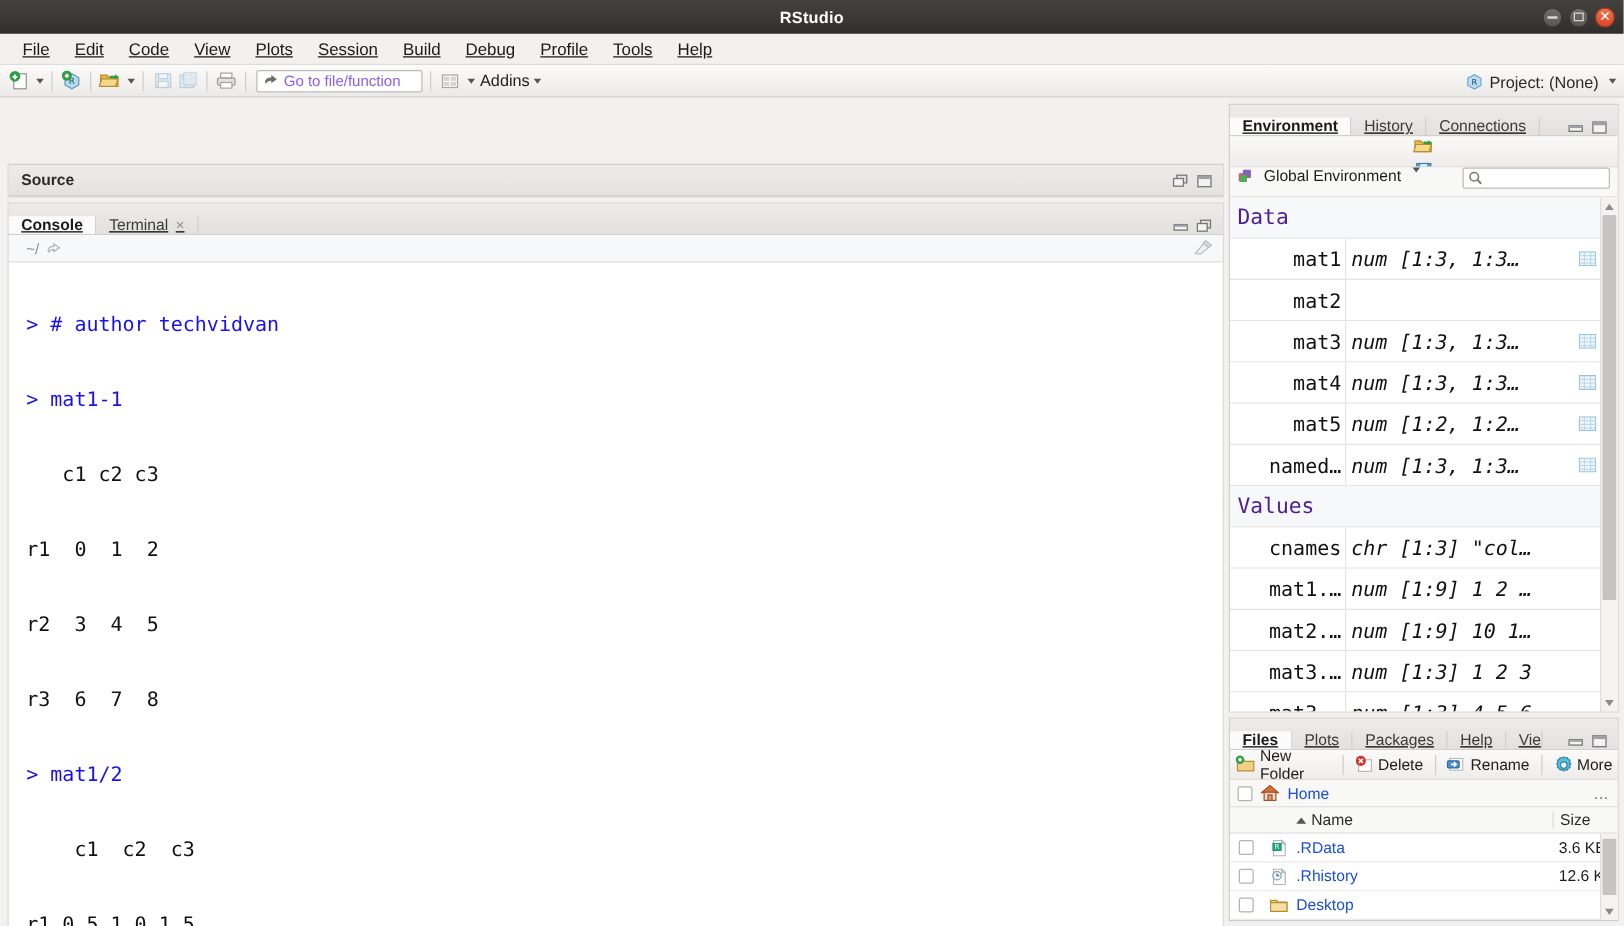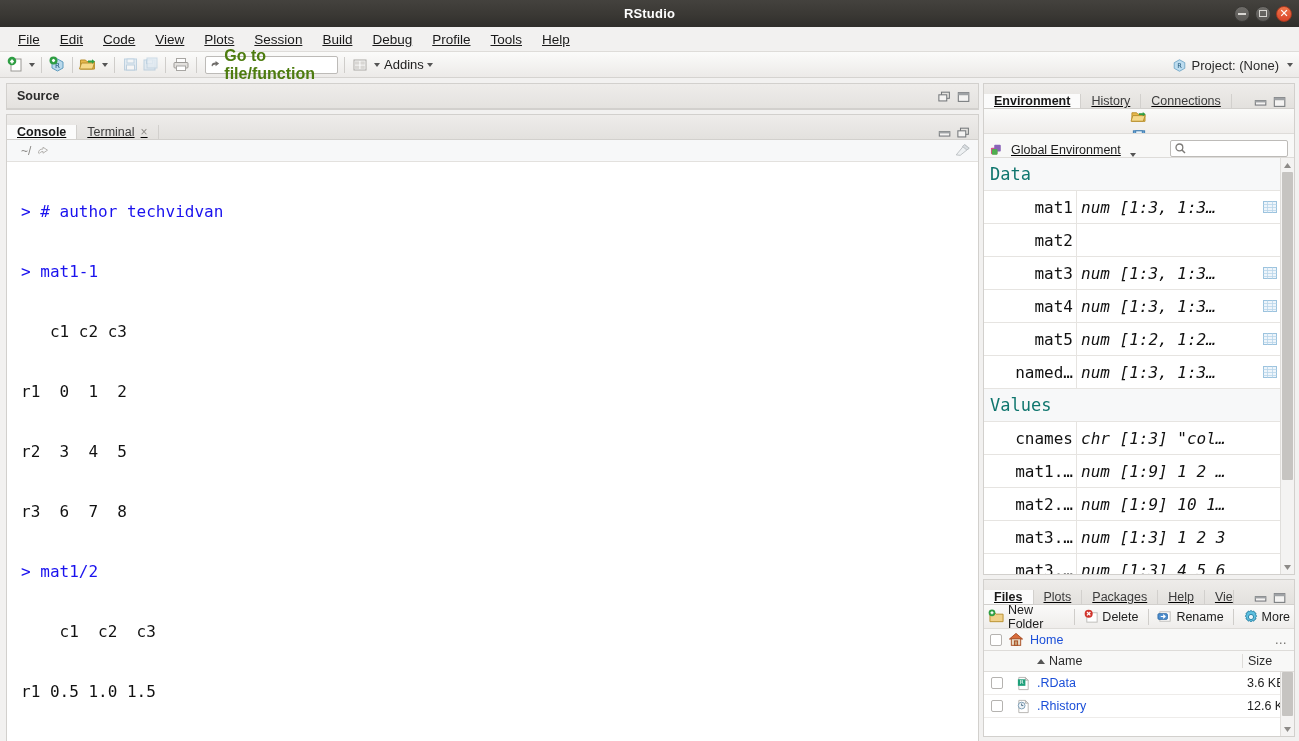--- a/index.html
+++ b/index.html
@@ -64,34 +64,34 @@
   .tb-group { display: flex; align-items: center; gap: 2px; }
   .tb-sep { width: 1px; height: 16px; background: #cfcdca; margin: 0 6px; }
   .caret { width:0;height:0;border-left:3.5px solid transparent;border-right:3.5px solid transparent;border-top:4px solid #555; margin-left:3px;}
   .caret.light { border-top-color:#777; }
   .icon-sq { width: 18px; height: 18px; display:flex;align-items:center;justify-content:center; }
   .gofile {
     margin-left: 2px; width: 133px; height: 18px;
     background: #fff; border: 1px solid #bdbbb8; border-radius: 2px;
     display: flex; align-items: center; padding: 0 4px; gap: 4px;
   }
-  .gofile span { color: #4d7c0f; font-size: 16px; font-weight: bold; }
+  .gofile span { color: #8b5cf6; font-size: 12px; }
   .addins-label { font-size: 13px; color: #1d1d1d; margin-left: 4px; }
   .project-box {
     position: absolute; right: 6px; top: 0; height: 26px;
     display: flex; align-items: center; gap: 5px;
   }
   .project-box .lbl { font-size: 13px; color: #2a2a2a; }
 
   
   .main {
     position: absolute; top: 79px; left: 0; right: 0; bottom: 0;
     display: flex;
   }
-  .left-col  { width: 983px; display: flex; flex-direction: column; padding: 4px 4px 4px 6px; gap: 4px;}
+  .left-col  { width: 983px; display: flex; flex-direction: column; padding: 4px 4px 4px 6px; gap: 4px; margin-top: 48px;}
   .right-col { width: 316px; display: flex; flex-direction: column; padding: 4px 4px 4px 0px; gap: 4px;}
 
   
   .panel { border: 1px solid #d2d0cd; background: #fff; display: flex; flex-direction: column; }
   .panel-header {
     height: 25px; background: linear-gradient(to bottom,#eeecea,#e4e2df);
     border-bottom: 1px solid #d2d0cd; display: flex; align-items: center;
     padding-left: 10px; position: relative; flex-shrink: 0;
   }
   .panel-header .ptitle { font-size: 12.5px; font-weight: bold; color: #2b2b2b; }
@@ -138,33 +138,33 @@
   
   .env-toolbar {
     height: 25px; background: linear-gradient(to bottom,#fafaf9,#efedeb);
     border-bottom: 1px solid #dedcd9;
     display: flex; align-items: center; padding: 0 5px; gap: 3px; flex-shrink: 0;
     font-size: 12.5px; color: #1d1d1d; overflow: hidden; flex-direction: column;
   }
   .env-toolbar .lbl { white-space: nowrap; }
   .env-global {
     height: 24px; background: #f8f8f7; border-bottom: 1px solid #dedcd9;
-    display: flex; align-items: flex-end; padding: 0 6px; gap: 6px; flex-shrink: 0; text-decoration: underline;
+    display: flex; align-items: flex-start; padding: 0 6px; gap: 6px; flex-shrink: 0;
   }
   .env-global .lbl { font-size: 12.5px; color: #1d1d1d; }
   .env-search {
     margin-left: auto; width: 118px; height: 17px; background: #fff;
     border: 1px solid #bdbbb8; border-radius: 2px;
     display: flex; align-items: center; padding: 0 3px;
   }
   .env-list { flex: 1; overflow: hidden; position: relative; background:#fff;}
   .env-rows { position:absolute; left:0; right:14px; top:0; bottom:0; overflow:hidden;}
   .env-sec {
     height: 33px; display: flex; align-items: center; padding-left: 6px;
-    font-family: "DejaVu Sans Mono", monospace; font-size: 17px; color: #0f766e;
+    font-family: "DejaVu Sans Mono", monospace; font-size: 17px; color: #4c1d95;
     background: #f7f8f9; border-bottom: 1px solid #e6e4e1;
   }
   .env-row {
     height: 33px; display: flex; align-items: stretch;
     border-bottom: 1px solid #e6e4e1; background: #fff;
   }
   .env-name {
     width: 93px; display: flex; align-items: center; justify-content: flex-end;
     padding-right: 3px; border-right: 1px solid #e6e4e1;
     font-family: "DejaVu Sans Mono", monospace; font-size: 16px; color: #111;
@@ -749,20 +749,37 @@
             </svg>
           </div>
           <div class="fcell-name">
             <span class="fname">.Rhistory</span>
           </div>
           <div class="fcell-size" style="border-left:none;">
             <span class="fsize">12.6 K</span>
           </div>
         </div>
 
+        <div class="file-row">
+          <div class="fcell-chk" style="display:flex;justify-content:center;">
+              <div class="chk"></div>
+            </div>
+          <div class="fcell-ico" style="display:flex;justify-content:center;">
+            <svg width="16" height="14" viewBox="0 0 17 15">
+              <path d="M1.5 3.5h5l1.2 1.4H15.5v8h-14z" fill="#f0cd7e" stroke="#b78f2e"></path>
+              <path d="M1.5 5.5h14v7.4h-14z" fill="#f7e0a8" stroke="#b78f2e"></path>
+            </svg>
+          </div>
+          <div class="fcell-name">
+            <span class="fname">Desktop</span>
+          </div>
+          <div class="fcell-size" style="border-left:none;">
+            <span class="fsize"></span>
+          </div>
+        </div>
 
         <div class="vscroll">
           <div style="flex:1"></div>
           <div class="vthumb" style="height:45px;"></div>
           <div style="height:6px"></div>
           <div class="arrow">
             <svg width="9" height="7" viewBox="0 0 9 7">
                 <path d="M4.5 6 L1 1 L8 1 Z" fill="#8d8b88"></path>
               </svg>
           </div>

